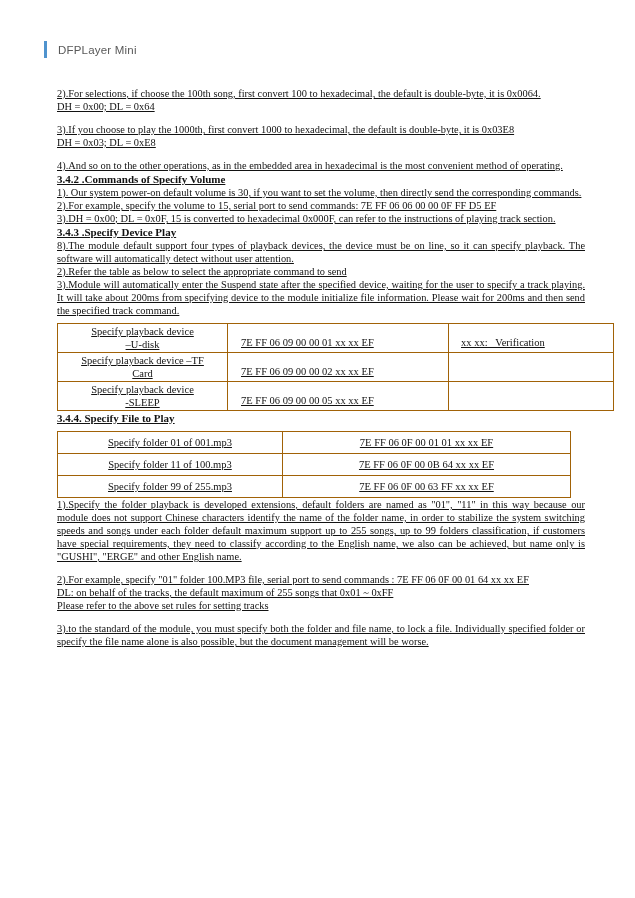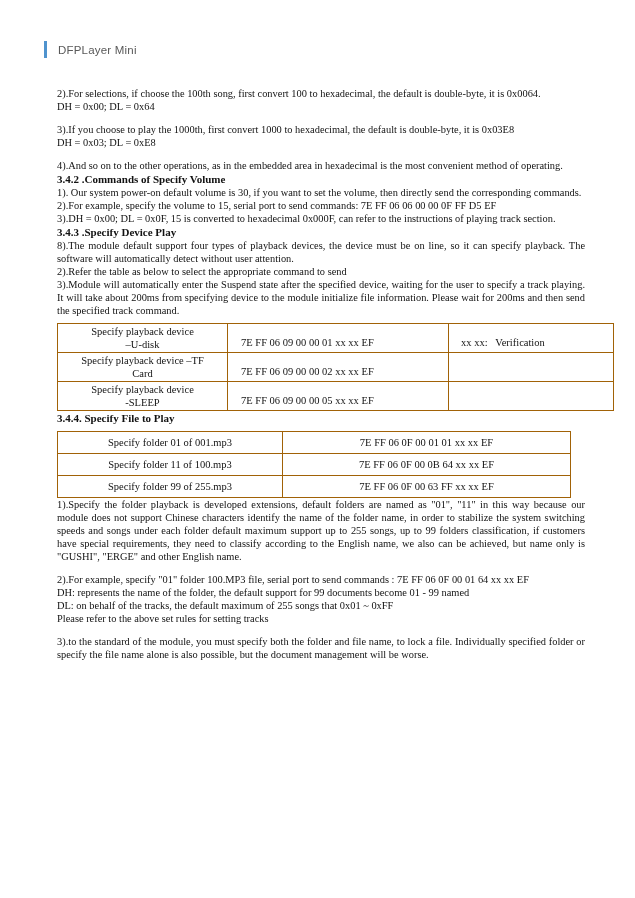--- a/index.html
+++ b/index.html
@@ -17,21 +17,21 @@
     display:flex;align-items:center;
   }
   .accent-bar{width:3px;height:17px;background:#4f93ce;margin-right:11px;}
   .doc-title{
     font-family:"Liberation Sans",sans-serif;
     font-size:11.5px;color:#595959;letter-spacing:.2px;
   }
   
   .content{
     position:absolute;left:57px;top:87px;width:528px;
-    font-size:10.4px;line-height:13px;text-align:justify;
+    font-size:10.4px;line-height:13px;text-align:justify;text-decoration:underline;
   }
   .content p{margin:0;}
   p.sp{margin-top:10px;}
   h2.sec{
     font-size:11px;line-height:14px;font-weight:bold;
     text-align:left;margin:0;
   }
   .h342{margin:6px 0 8px 0;}
   .h343{margin:3px 0 8px 0;}
   .h344{margin:8px 0 0 0;}
@@ -119,21 +119,20 @@
         <tr>
           <td class="c-l">Specify folder 99 of 255.mp3</td>
           <td class="c-r">7E FF 06 0F 00 63 FF xx xx EF</td>
         </tr>
       </tbody>
     </table>
 
     <p class="after-tbl">1).Specify the folder playback is developed extensions, default folders are named as "01", "11" in this way because our module does not support Chinese characters identify the name of the folder name, in order to stabilize the system switching speeds and songs under each folder default maximum support up to 255 songs, up to 99 folders classification, if customers have special requirements, they need to classify according to the English name, we also can be achieved, but name only is "GUSHI", "ERGE" and other English name.</p>
 
     <p class="sp">2).For example, specify "01" folder 100.MP3 file, serial port to send commands : 7E FF 06 0F 00 01 64 xx xx EF</p>
-    <p>DH: represents the name of the folder, the default support for 99 documents become 01 - 99 named</p>
     <p>DL: on behalf of the tracks, the default maximum of 255 songs that 0x01 ~ 0xFF</p>
     <p>Please refer to the above set rules for setting tracks</p>
 
     <p class="sp">3).to the standard of the module, you must specify both the folder and file name, to lock a file. Individually specified folder or specify the file name alone is also possible, but the document management will be worse.</p>
 
 
   </div>
 </div>
 
 </body></html>

